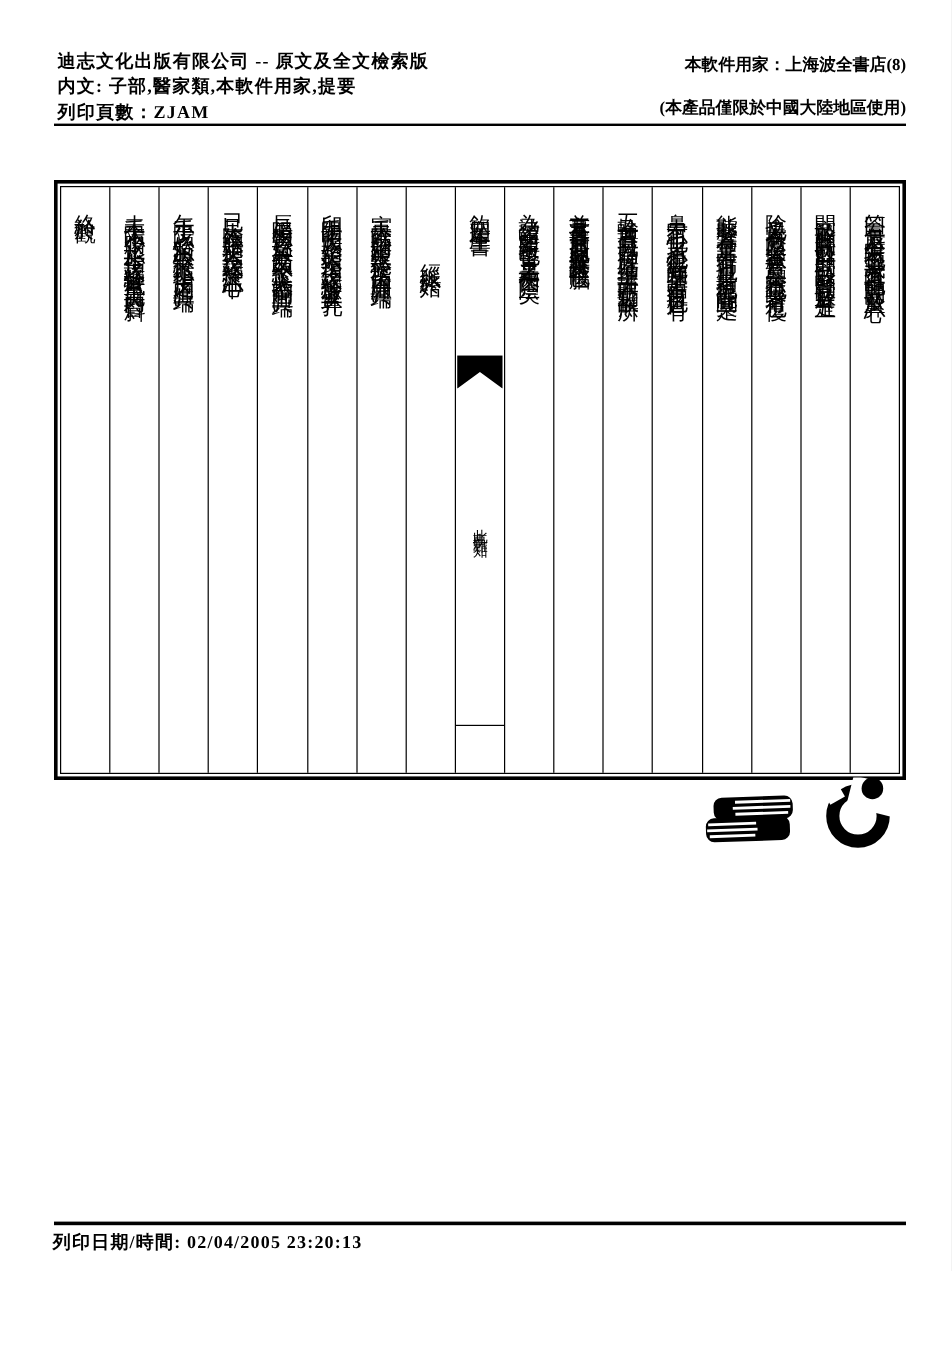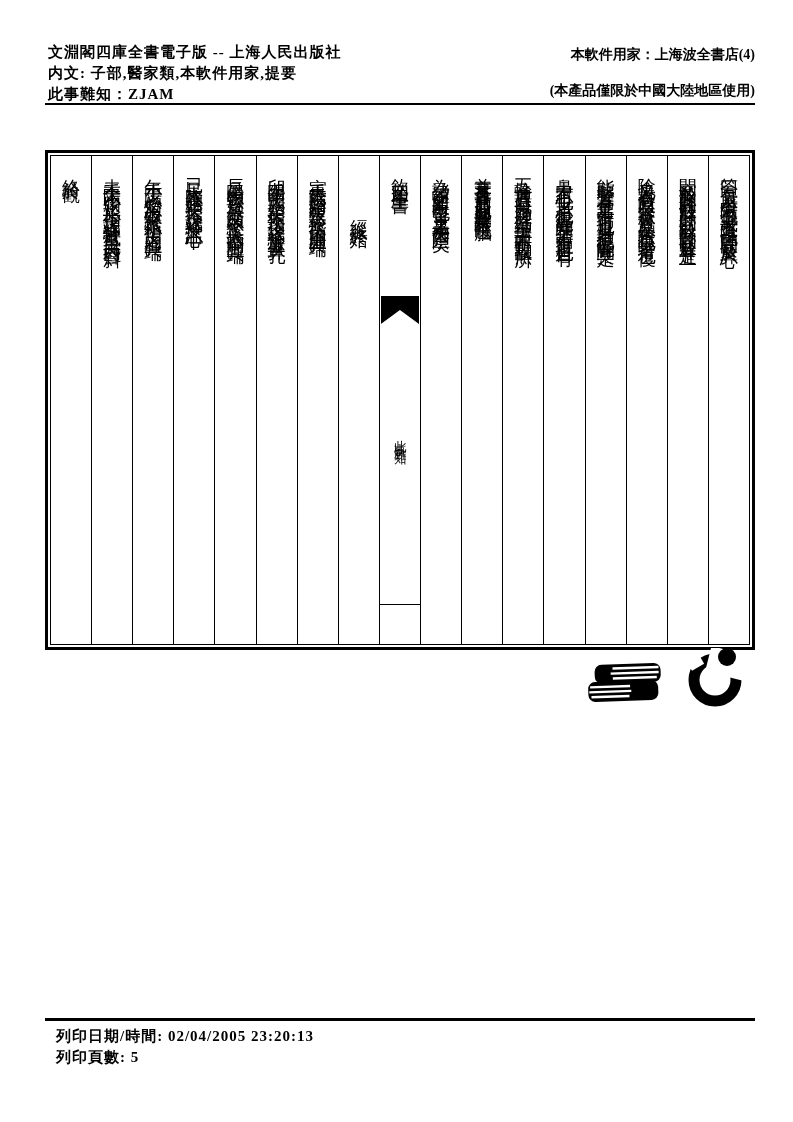--- a/index.html
+++ b/index.html
@@ -79,37 +79,37 @@
     font-size:12.5px;letter-spacing:4px;line-height:1;white-space:nowrap;
   }
   .bx-divider{
     position:absolute;top:448px;left:0;right:0;height:0;
     border-top:1px solid #000;
   }
   
   .logo{position:absolute;left:583px;top:648px;width:160px;height:66px;}
   
   .ftr{
-    position:absolute;left:56px;top:1026px;
+    position:absolute;left:44px;top:1026px;
     font-size:15px;font-weight:bold;line-height:21px;
     letter-spacing:1px;
   }
 </style>
 </head>
 <body>
 
 <div class="page">
 
   <div class="hdr-left">
-    <div>文淵閣四庫全書電子版 -- 上海人民出版社</div>
+    <div>迪志文化出版有限公司 -- 原文及全文檢索版</div>
     <div>内文: 子部,醫家類,本軟件用家,提要</div>
-    <div>此事難知：ZJAM</div>
+    <div>列印頁數：ZJAM</div>
   </div>
   <div class="hdr-right">
-    <div>本軟件用家：上海波全書店(4)</div>
+    <div>本軟件用家：上海波全書店(8)</div>
     <div class="line2">(本產品僅限於中國大陸地區使用)</div>
   </div>
   <div class="rule rule-header"></div>
 
   <div class="scanbox">
     <div class="scanbox-inner">
 
       <div class="col">
           <span class="vtext">答曰有六府者六陽也五藏者五陰也肺開竅於鼻心</span>
         </div>
@@ -189,16 +189,15 @@
         <rect x="128" y="-2" width="40" height="26" fill="#fff" transform="rotate(14 128 0)"></rect>
         <rect x="104" y="14" width="14" height="10" fill="#fff" transform="rotate(-30 104 14)"></rect>
         <circle cx="144" cy="9" r="9" fill="#000"></circle>
       </g>
     </svg>
   </div>
 
   <div class="rule rule-footer"></div>
   <div class="ftr">
     <div>列印日期/時間: 02/04/2005 23:20:13</div>
-    <div>列印頁數: 5</div>
   </div>
 
 </div>
 
 </body></html>

